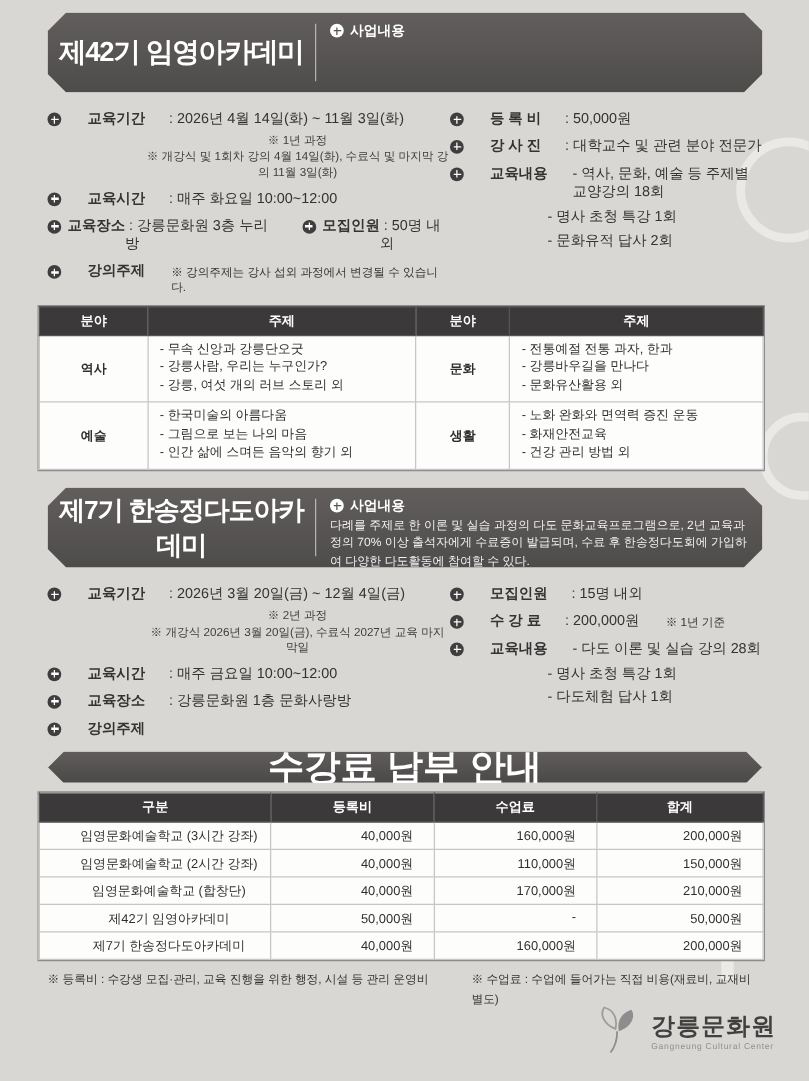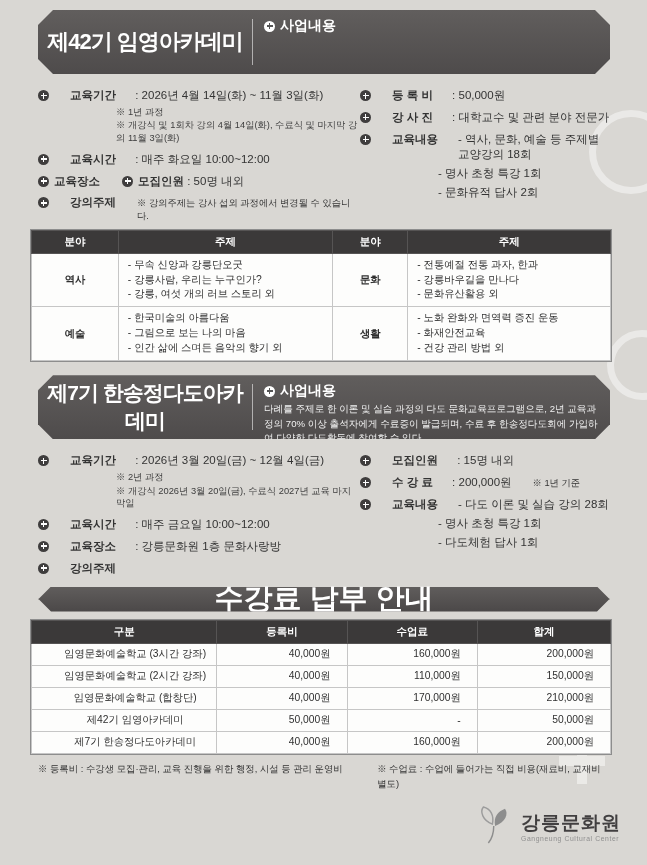--- a/index.html
+++ b/index.html
@@ -13,36 +13,36 @@
   .deco-plus::after{ top:0; bottom:0; left:18px; width:10px; }
   .content { position:absolute; left:30px; top:0; width:582px; }
 
   
   .hdrbox { position:relative; margin:10px 2px 0 8px; height:64px; color:#fff; display:flex; align-items:stretch;
     background:linear-gradient(180deg,#615e5d,#4e4b4b);
     clip-path:polygon(15px 0,calc(100% - 15px) 0,100% 15px,100% calc(100% - 15px),calc(100% - 15px) 100%,15px 100%,0 calc(100% - 15px),0 15px); }
   .hdr-title { width:214px; display:flex; align-items:center; justify-content:center; font-weight:bold; font-size:22px; letter-spacing:-1px; text-align:center; }
   .hdr-divider { width:1px; background:rgba(255,255,255,.55); margin:9px 0; }
   .hdr-biz { flex:1; padding:7px 12px 6px 11px; }
-  .biz-label-row { display:flex; align-items:center; font-size:14px; font-weight:bold; }
+  .biz-label-row { display:flex; align-items:center; font-size:11px; font-weight:bold; }
   .biz-text { font-size:9.6px; line-height:1.5; margin-top:2px; color:#f1f1f1; }
 
   
   .blt { display:inline-block; flex:none; width:11px; height:11px; border-radius:50%; background:#3f3d3d; position:relative; margin-right:5px; }
   .blt::before,.blt::after{ content:""; position:absolute; background:#fff; }
   .blt::before{ left:2.5px; right:2.5px; top:4.7px; height:1.6px; }
   .blt::after{ top:2.5px; bottom:2.5px; left:4.7px; width:1.6px; }
   .blt.inv{ background:#fff; } .blt.inv::before,.blt.inv::after{ background:#555; }
 
   .details { display:grid; grid-template-columns:322px 1fr; margin-top:9px; padding-left:8px; }
   .dline { display:flex; align-items:flex-start; margin-top:5px; font-size:11.5px; line-height:1.3;gap:16px; }
   .dline .blt { margin-top:2px; }
   .dlabel { font-weight:bold; white-space:pre; }
   .dvalue { white-space:pre-wrap; }
-  .dnote { font-size:9.3px; color:#3d3d3d; margin:3px 0 0 78px; line-height:1.35; }
+  .dnote { font-size:9.3px; color:#3d3d3d; margin:3px 0 0 78px; line-height:1.35;text-align:center; }
   .dsub  { font-size:11.5px; margin:4px 0 0 78px; }
   .inline-note { font-size:9.3px; font-weight:normal; margin-left:5px; padding-top:2px; }
   .pair { display:flex; gap:22px; }
 
   
   table { border-collapse:collapse; width:100%; background:#fdfdfc; }
   .tblwrap { margin-top:7px; border:1.5px solid #8d8d8d; }
   th { background:#3b3939; color:#fff; font-size:10.5px; font-weight:bold; padding:4px 14px; border:1px solid #565454; }
   td { font-size:10.3px; border:1px solid #c6c6c6; vertical-align:middle; color:#2f2f2f; }
   .acad td.field { text-align:center; font-weight:bold; }
@@ -98,20 +98,21 @@
         <div class="dnote" style="margin-top:1px;">※ 개강식 및 1회차 강의 4월 14일(화), 수료식 및 마지막 강의 11월 3일(화)</div>
         <div class="dline" style="margin-top:7px;">
           <span class="blt"></span>
           <span class="dlabel">교육시간</span>
           <span class="dvalue"> : 매주 화요일 10:00~12:00</span>
         </div>
         <div class="dline pair" style="margin-top:7px;">
           <span style="display:flex;">
             <span class="blt" style="margin-top:2px;"></span>
             <span class="dlabel">교육장소</span>
+            <span class="dvalue"> : 강릉문화원 3층 누리방</span>
           </span>
           <span style="display:flex;">
             <span class="blt" style="margin-top:2px;"></span>
             <span class="dlabel">모집인원</span>
             <span class="dvalue"> : 50명 내외</span>
           </span>
         </div>
         <div class="dline" style="margin-top:7px;">
           <span class="blt"></span>
           <span class="dlabel">강의주제</span>

